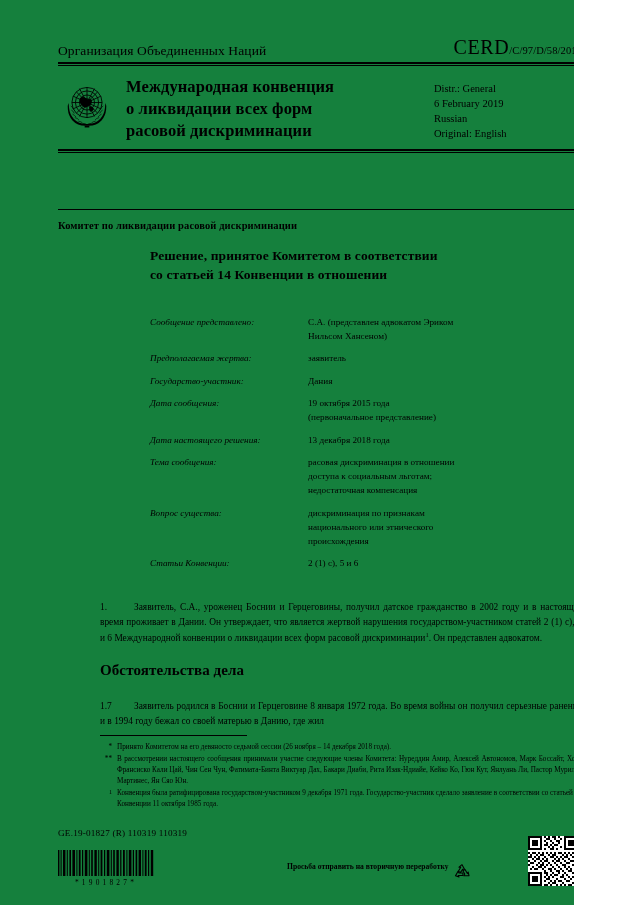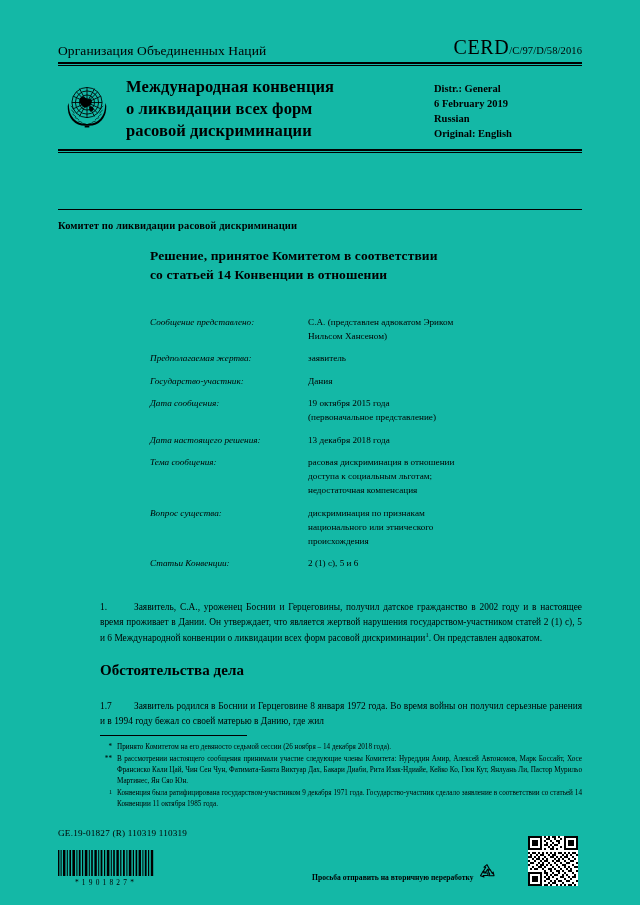--- a/index.html
+++ b/index.html
@@ -6,23 +6,23 @@
     margin: 0;
     padding: 0;
     background: #ffffff;
   }
   body {
     font-family: "Liberation Serif", "DejaVu Serif", serif;
     color: #000000;
   }
   .page {
     position: relative;
-    width: 640px;
+    width: 574px;
     height: 905px;
-    background: #14b8a6;
+    background: #15803d;
     overflow: hidden;
     box-sizing: border-box;
   }
 
   
   .masthead {
     position: absolute;
     left: 58px;
     top: 36px;
     width: 524px;
@@ -84,21 +84,21 @@
     letter-spacing: 0.1px;
     padding-top: 1px;
   }
   .distr {
     flex: 0 0 148px;
     width: 148px;
     font-size: 10.5px;
     line-height: 1.43;
     padding-top: 6px;
   }
-  .distr div { white-space: nowrap; font-weight: bold; }
+  .distr div { white-space: nowrap; }
 
   .masthead-bottom-rule {
     margin-top: 7px;
   }
 
   
   .committee-rule {
     position: absolute;
     left: 58px;
     top: 209px;
@@ -242,26 +242,26 @@
   }
   .barcode-digits {
     font-size: 7.4px;
     letter-spacing: 3.2px;
     margin-top: 2px;
     text-align: center;
     width: 96px;
   }
   .recycle-note {
     position: absolute;
-    left: 312px;
+    left: 287px;
     top: 862px;
     font-size: 7.6px;
     font-weight: bold;
     display: flex;
-    align-items: flex-end;
+    align-items: flex-start;
     white-space: nowrap;
   }
   .recycle-icon {
     margin-left: 4px;
   }
   .qr-wrap {
     position: absolute;
     left: 528px;
     top: 836px;
   }

